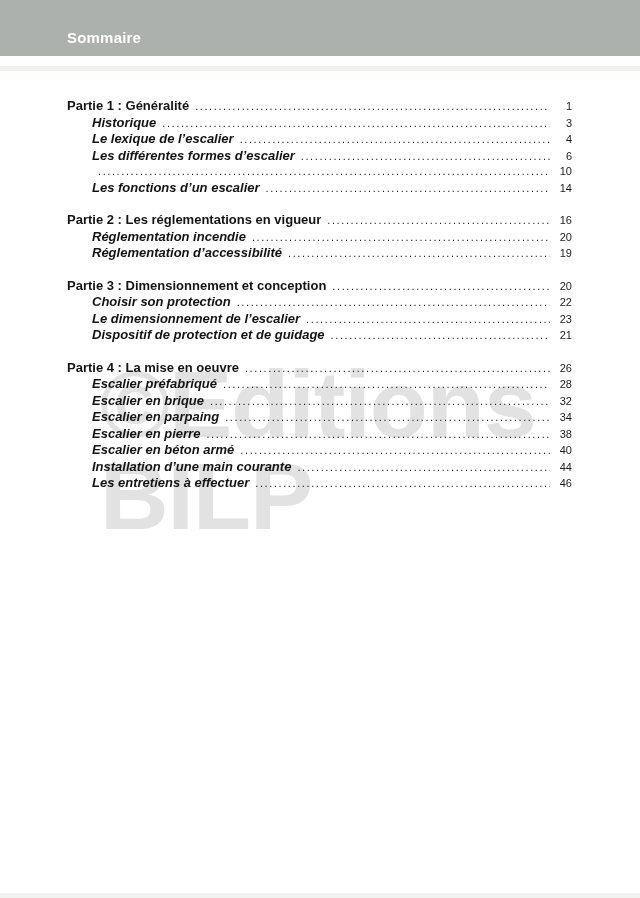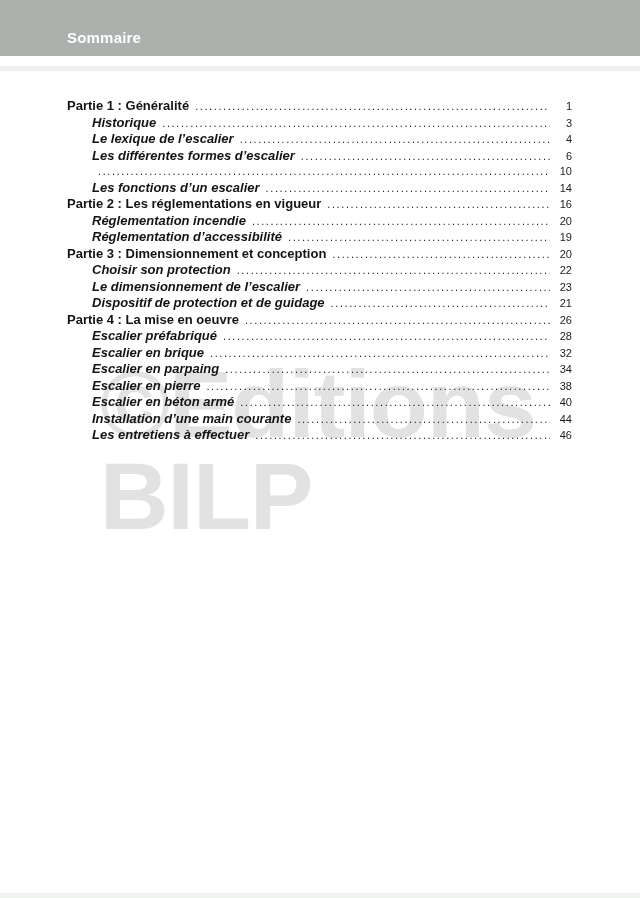--- a/index.html
+++ b/index.html
@@ -60,21 +60,21 @@
   
   .toc {
     position: absolute;
     top: 71px;
     left: 0;
     width: 100%;
     padding: 27px 68px 0 67px;
     z-index: 2;
   }
   .toc-section { margin: 0; }
-  .toc-section + .toc-section { }
+  .toc-section + .toc-section { margin-top: 16px; }
   .toc-row {
     display: flex;
     align-items: baseline;
     line-height: 15.5px;
     color: #141414;
   }
   .toc-row .entry-title {
     font-size: 13px;
     font-weight: 700;
     white-space: nowrap;

